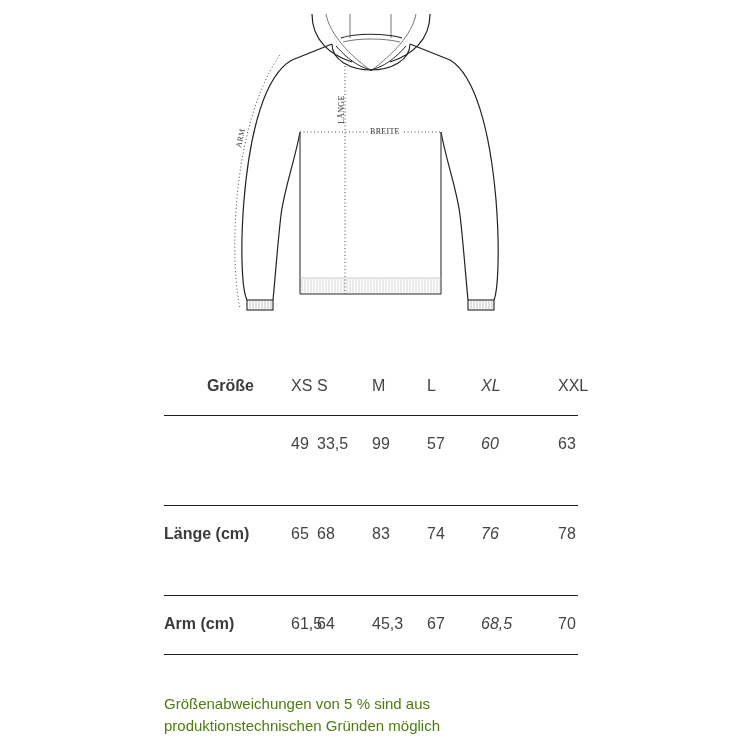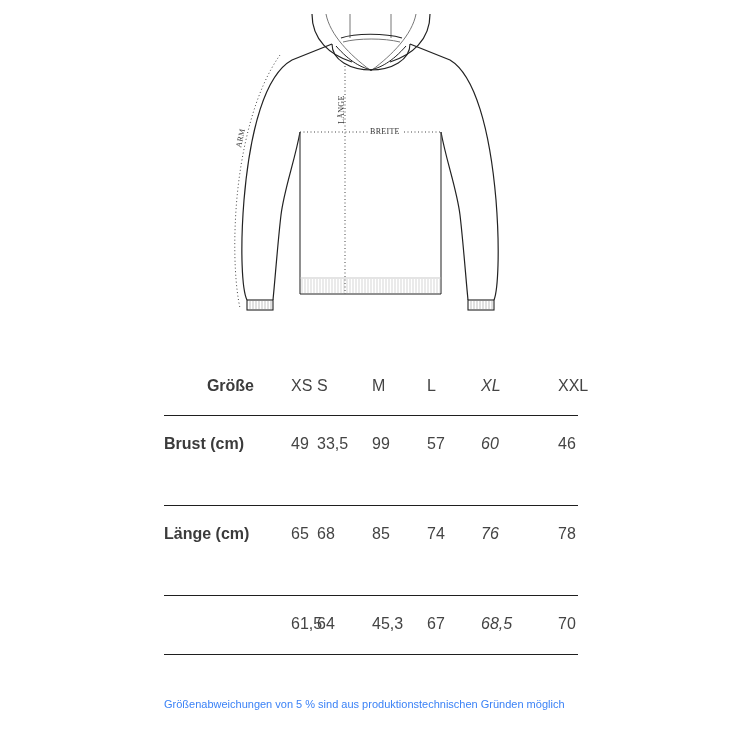--- a/index.html
+++ b/index.html
@@ -69,23 +69,23 @@
     .c2 { left: 208px; }
     .c3 { left: 263px; }
     .c4 { left: 317px; font-style: italic; }
     .c5 { left: 394px; }
 
     .footnote {
       position: absolute;
       left: 164px;
       top: 693px;
       width: 420px;
-      font-size: 11px;
+      font-size: 15px;
       line-height: 22px;
-      color: #3b82f6;
+      color: #4d7c0f;
     }
   </style>
 </head>
 <body>
 
 <div class="figure">
   <svg width="745" height="320" viewBox="0 0 745 320" xmlns="http://www.w3.org/2000/svg">
 
     <path d="M312,14 C312,40 330,55 352,62" fill="none" stroke="#222" stroke-width="1.2"></path>
     <path d="M430,14 C430,40 412,55 390,62" fill="none" stroke="#222" stroke-width="1.2"></path>
@@ -212,40 +212,40 @@
     <div class="cell label">Größe</div>
     <div class="cell c0">XS</div>
     <div class="cell c1">S</div>
     <div class="cell c2">M</div>
     <div class="cell c3">L</div>
     <div class="cell c4">XL</div>
     <div class="cell c5">XXL</div>
   </div>
 
   <div class="row tall">
-    <div class="cell label">Brust (cm)</div>
     <div class="cell c0">49</div>
     <div class="cell c1">33,5</div>
     <div class="cell c2">99</div>
     <div class="cell c3">57</div>
     <div class="cell c4">60</div>
-    <div class="cell c5">46</div>
+    <div class="cell c5">63</div>
   </div>
 
   <div class="row tall">
     <div class="cell label">Länge (cm)</div>
     <div class="cell c0">65</div>
     <div class="cell c1">68</div>
-    <div class="cell c2">85</div>
+    <div class="cell c2">83</div>
     <div class="cell c3">74</div>
     <div class="cell c4">76</div>
     <div class="cell c5">78</div>
   </div>
 
   <div class="row short">
+    <div class="cell label" style="width:110px">Arm (cm)</div>
     <div class="cell c0">61,5</div>
     <div class="cell c1">64</div>
     <div class="cell c2">45,3</div>
     <div class="cell c3">67</div>
     <div class="cell c4">68,5</div>
     <div class="cell c5">70</div>
   </div>
 </div>
 
 <div class="footnote">Größenabweichungen von 5 % sind aus produktionstechnischen Gründen möglich</div>

